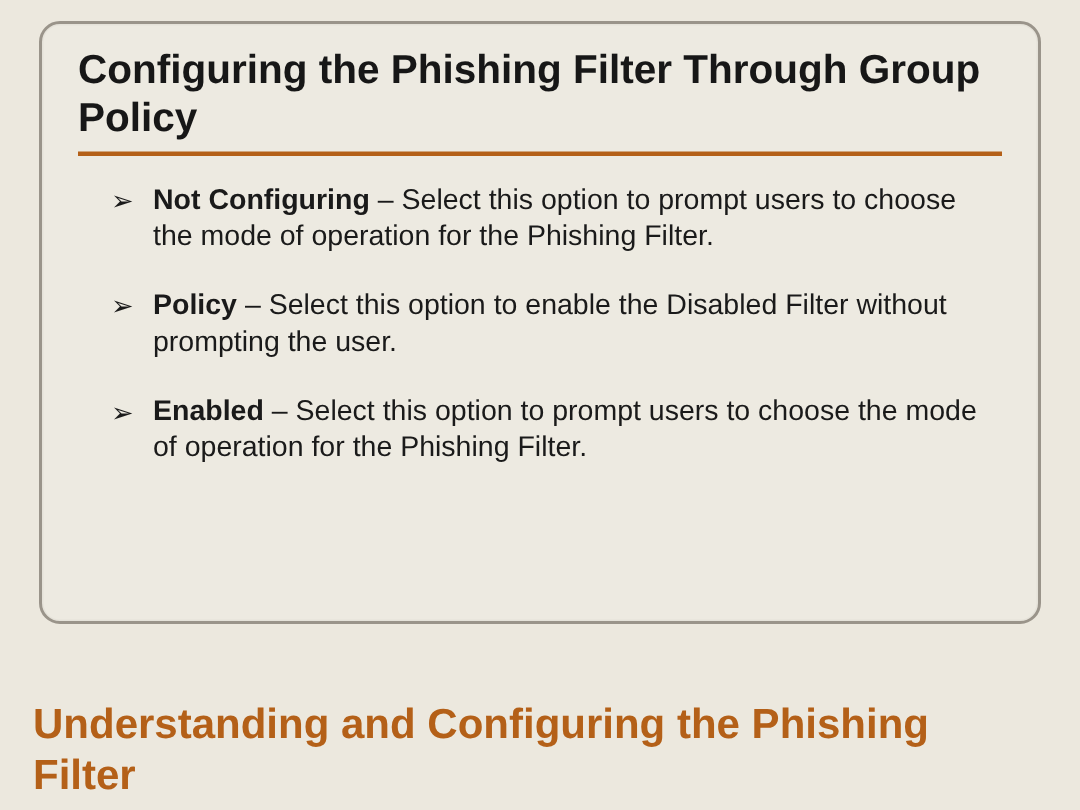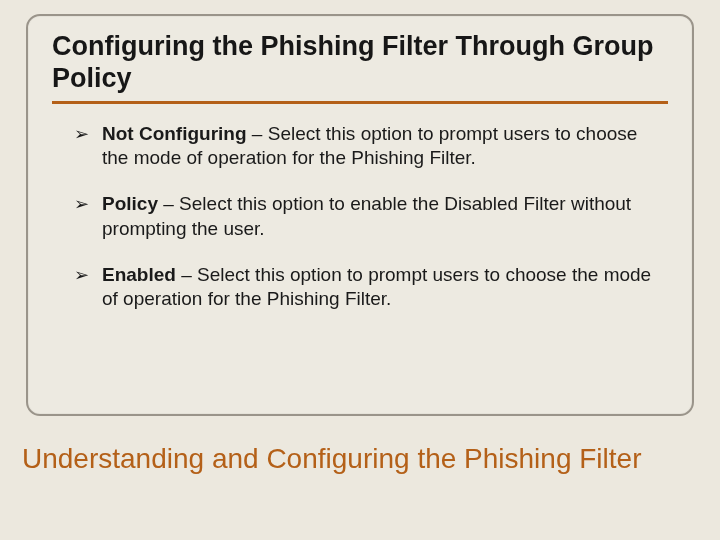--- a/index.html
+++ b/index.html
@@ -56,24 +56,24 @@
     top: 1px;
     font-size: 18px;
     color: #1a1a1a;
   }
   .bullet .label {
     font-weight: 900;
   }
   .footer-title {
     position: absolute;
     left: 22px;
-    top: 442px;
+    top: 466px;
     width: 660px;
     color: #b46018;
-    font-weight: 400;
+    font-weight: 700;
     font-size: 28px;
     line-height: 1.2;
   }
 </style>
 </head>
 <body>
 
 <div class="page">
 
   <div class="card">

